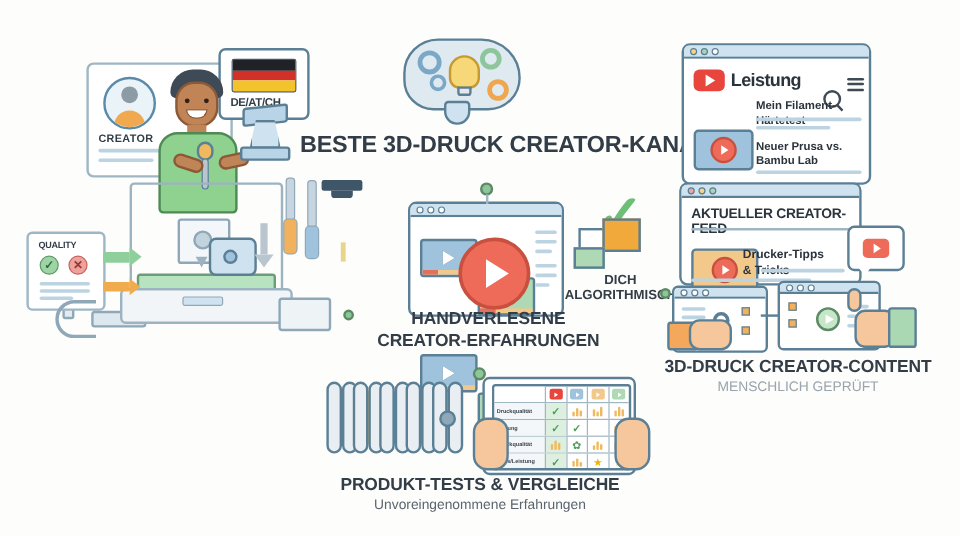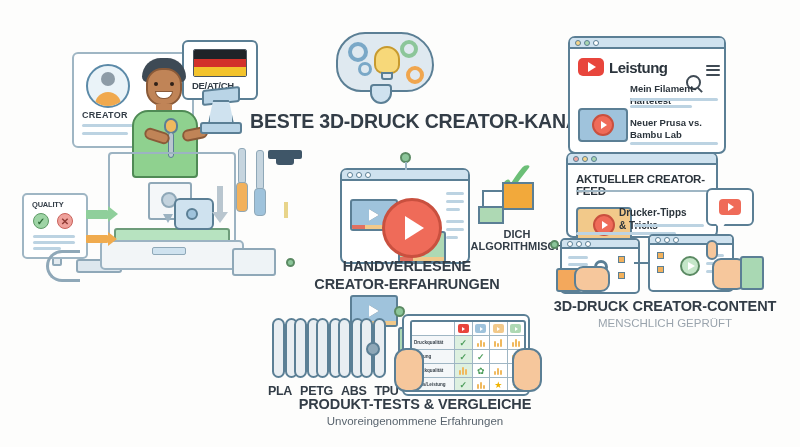--- a/index.html
+++ b/index.html
@@ -503,26 +503,20 @@
         <div class="disc" style="right:0;"></div>
     </div>
     <div class="spool" style="margin-left:-4px;">
       <div class="core" style="background:#b9c6cf;"></div>
       <div class="disc" style="left:0;"></div>
         <div class="disc" style="right:0;"></div>
       <div class="abs" style="left:6px;top:24px;width:14px;height:14px;border-radius:50%;background:#8fa8b8;border:2px solid #5b7f95;box-sizing:border-box;"></div>
     </div>
   </div>
 
-  <div class="abs" style="left:268px;top:384px;display:flex;gap:8px;">
-    <span class="spool-label">PLA</span>
-    <span class="spool-label">PETG</span>
-    <span class="spool-label">ABS</span>
-    <span class="spool-label">TPU</span>
-  </div>
 
   <div class="abs" style="left:402px;top:314px;width:128px;height:82px;background:#fff;border:2.5px solid #5b7f95;border-radius:6px;box-sizing:border-box;"></div>
 
   <div class="abs tbl" style="left:410px;top:320px;width:112px;height:68px;">
 
     <div class="tbl-row" style="height:13px;">
       <div class="tbl-lab" style="border-left:none;background:#fff;"></div>
       <div class="tbl-hcell">
         <span style="width:11px;height:9px;background:#e8453c;border-radius:2px;display:flex;align-items:center;justify-content:center;">
           <span style="width:0;height:0;border-top:2px solid transparent;border-bottom:2px solid transparent;border-left:3px solid #fff;margin-left:1px;"></span>
@@ -638,21 +632,21 @@
           <span class="star">★</span>
         </div>
     </div>
   </div>
 
   <div class="abs hand" style="left:394px;top:348px;width:26px;height:40px;border-radius:12px;"></div>
   <div class="abs hand" style="left:512px;top:348px;width:26px;height:40px;border-radius:12px;"></div>
 
   <div class="abs" style="left:394px;top:306px;width:11px;height:11px;border-radius:50%;background:#8cc69a;border:2px solid #5b8a63;box-sizing:border-box;"></div>
 
-  <div class="abs cap-center" style="left:270px;top:396px;width:290px;">
+  <div class="abs cap-center" style="left:255px;top:396px;width:290px;">
     <div class="cap-title">PRODUKT-TESTS &amp; VERGLEICHE</div>
     <div class="cap-sub" style="margin-top:3px;">Unvoreingenommene Erfahrungen</div>
   </div>
 
   <div class="abs" style="left:286px;top:258px;width:9px;height:9px;border-radius:50%;background:#8cc69a;border:2px solid #5b8a63;box-sizing:border-box;"></div>
   <div class="abs" style="left:550px;top:240px;width:9px;height:9px;border-radius:50%;background:#8cc69a;border:2px solid #5b8a63;box-sizing:border-box;"></div>
   <div class="abs" style="left:548px;top:236px;width:2px;height:0px;"></div>
 
 </div>
 

